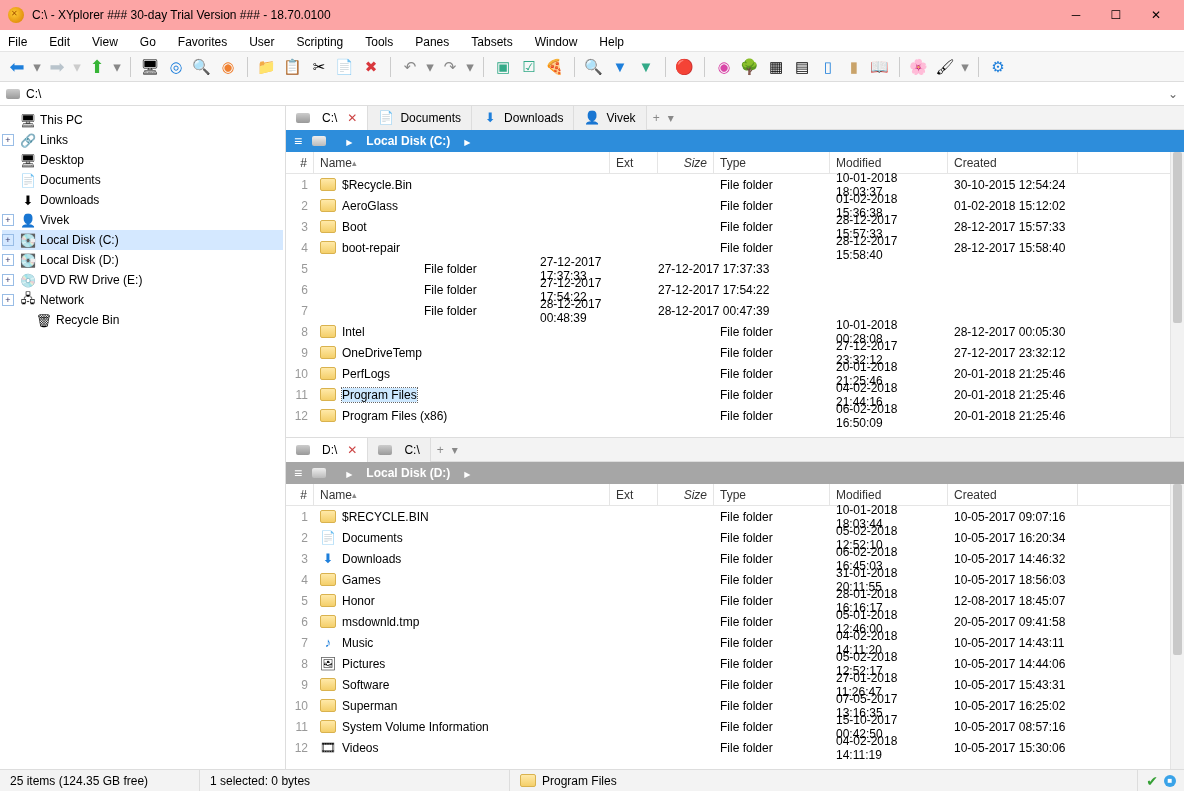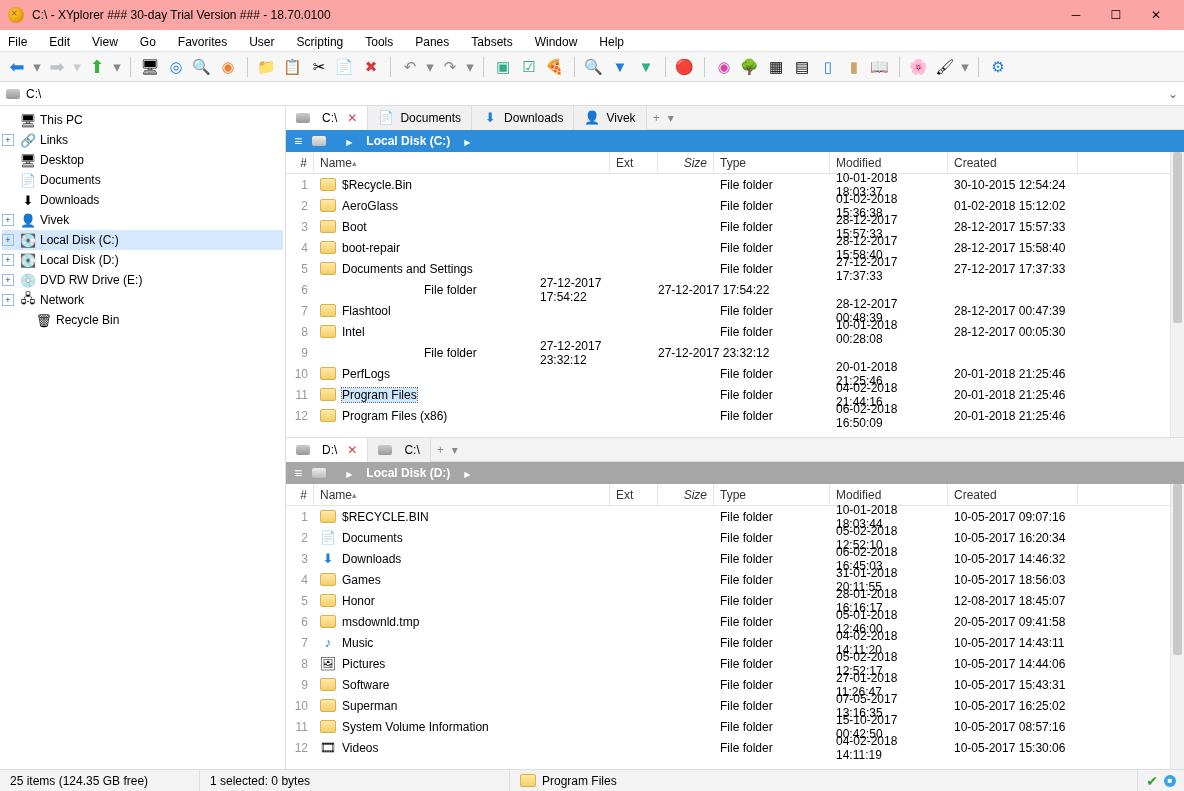--- a/index.html
+++ b/index.html
@@ -320,64 +320,60 @@
                 <span class="nm">boot-repair</span>
               </div>
               <div class="cell col-ext"></div>
               <div class="cell col-size"></div>
               <div class="cell col-type">File folder</div>
               <div class="cell col-mod">28-12-2017 15:58:40</div>
               <div class="cell col-cr">28-12-2017 15:58:40</div>
             </div>
             <div class="frow ">
               <div class="cell col-num">5</div>
-              <div class="cell col-name cell-name">
-                <span class="fico folder-ico"></span>
-                <span class="nm">Documents and Settings</span>
-              </div>
               <div class="cell col-ext"></div>
               <div class="cell col-size"></div>
               <div class="cell col-type">File folder</div>
               <div class="cell col-mod">27-12-2017 17:37:33</div>
               <div class="cell col-cr">27-12-2017 17:37:33</div>
             </div>
             <div class="frow ">
               <div class="cell col-num">6</div>
               <div class="cell col-ext"></div>
               <div class="cell col-size"></div>
               <div class="cell col-type">File folder</div>
               <div class="cell col-mod">27-12-2017 17:54:22</div>
               <div class="cell col-cr">27-12-2017 17:54:22</div>
             </div>
             <div class="frow ">
               <div class="cell col-num">7</div>
-              <div class="cell col-name cell-name">
-                <span class="fico folder-ico"></span>
-                <span class="nm">Flashtool</span>
-              </div>
               <div class="cell col-ext"></div>
               <div class="cell col-size"></div>
               <div class="cell col-type">File folder</div>
               <div class="cell col-mod">28-12-2017 00:48:39</div>
               <div class="cell col-cr">28-12-2017 00:47:39</div>
             </div>
             <div class="frow ">
               <div class="cell col-num">8</div>
               <div class="cell col-name cell-name">
                 <span class="fico folder-ico"></span>
                 <span class="nm">Intel</span>
               </div>
               <div class="cell col-ext"></div>
               <div class="cell col-size"></div>
               <div class="cell col-type">File folder</div>
               <div class="cell col-mod">10-01-2018 00:28:08</div>
               <div class="cell col-cr">28-12-2017 00:05:30</div>
             </div>
             <div class="frow ">
               <div class="cell col-num">9</div>
+              <div class="cell col-name cell-name">
+                <span class="fico folder-ico"></span>
+                <span class="nm">OneDriveTemp</span>
+              </div>
               <div class="cell col-ext"></div>
               <div class="cell col-size"></div>
               <div class="cell col-type">File folder</div>
               <div class="cell col-mod">27-12-2017 23:32:12</div>
               <div class="cell col-cr">27-12-2017 23:32:12</div>
             </div>
             <div class="frow ">
               <div class="cell col-num">10</div>
               <div class="cell col-name cell-name">
                 <span class="fico folder-ico"></span>

